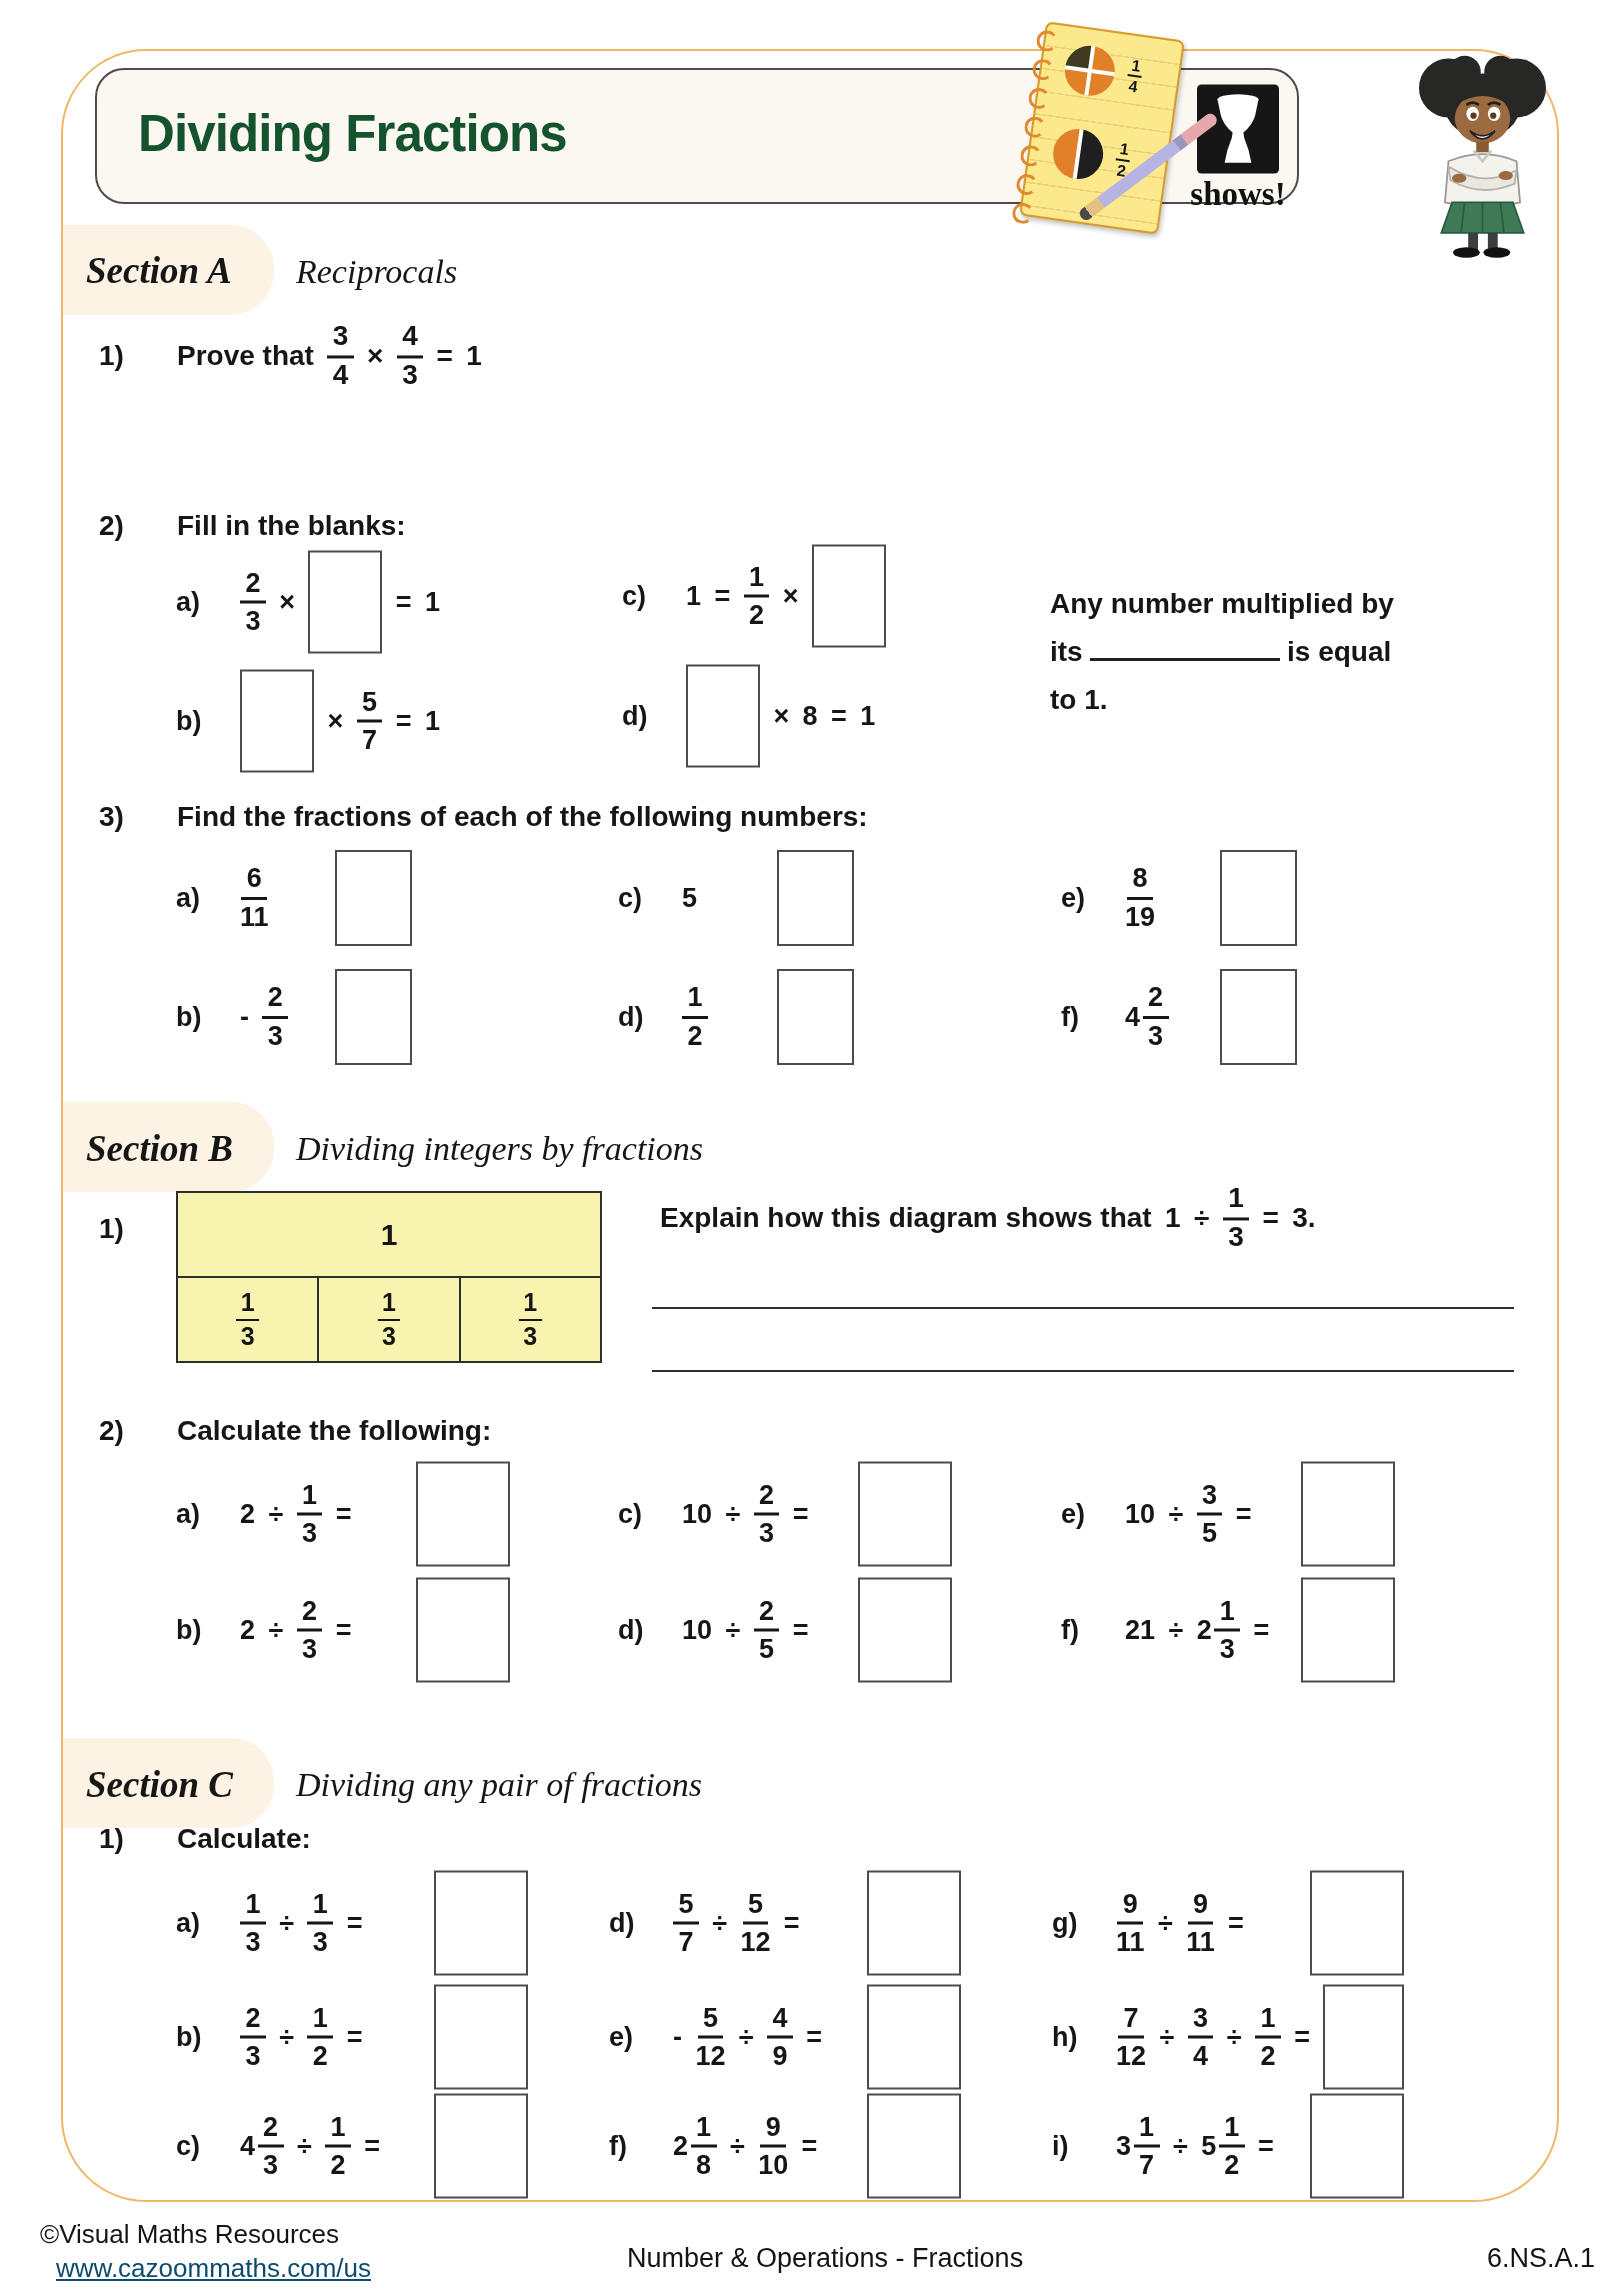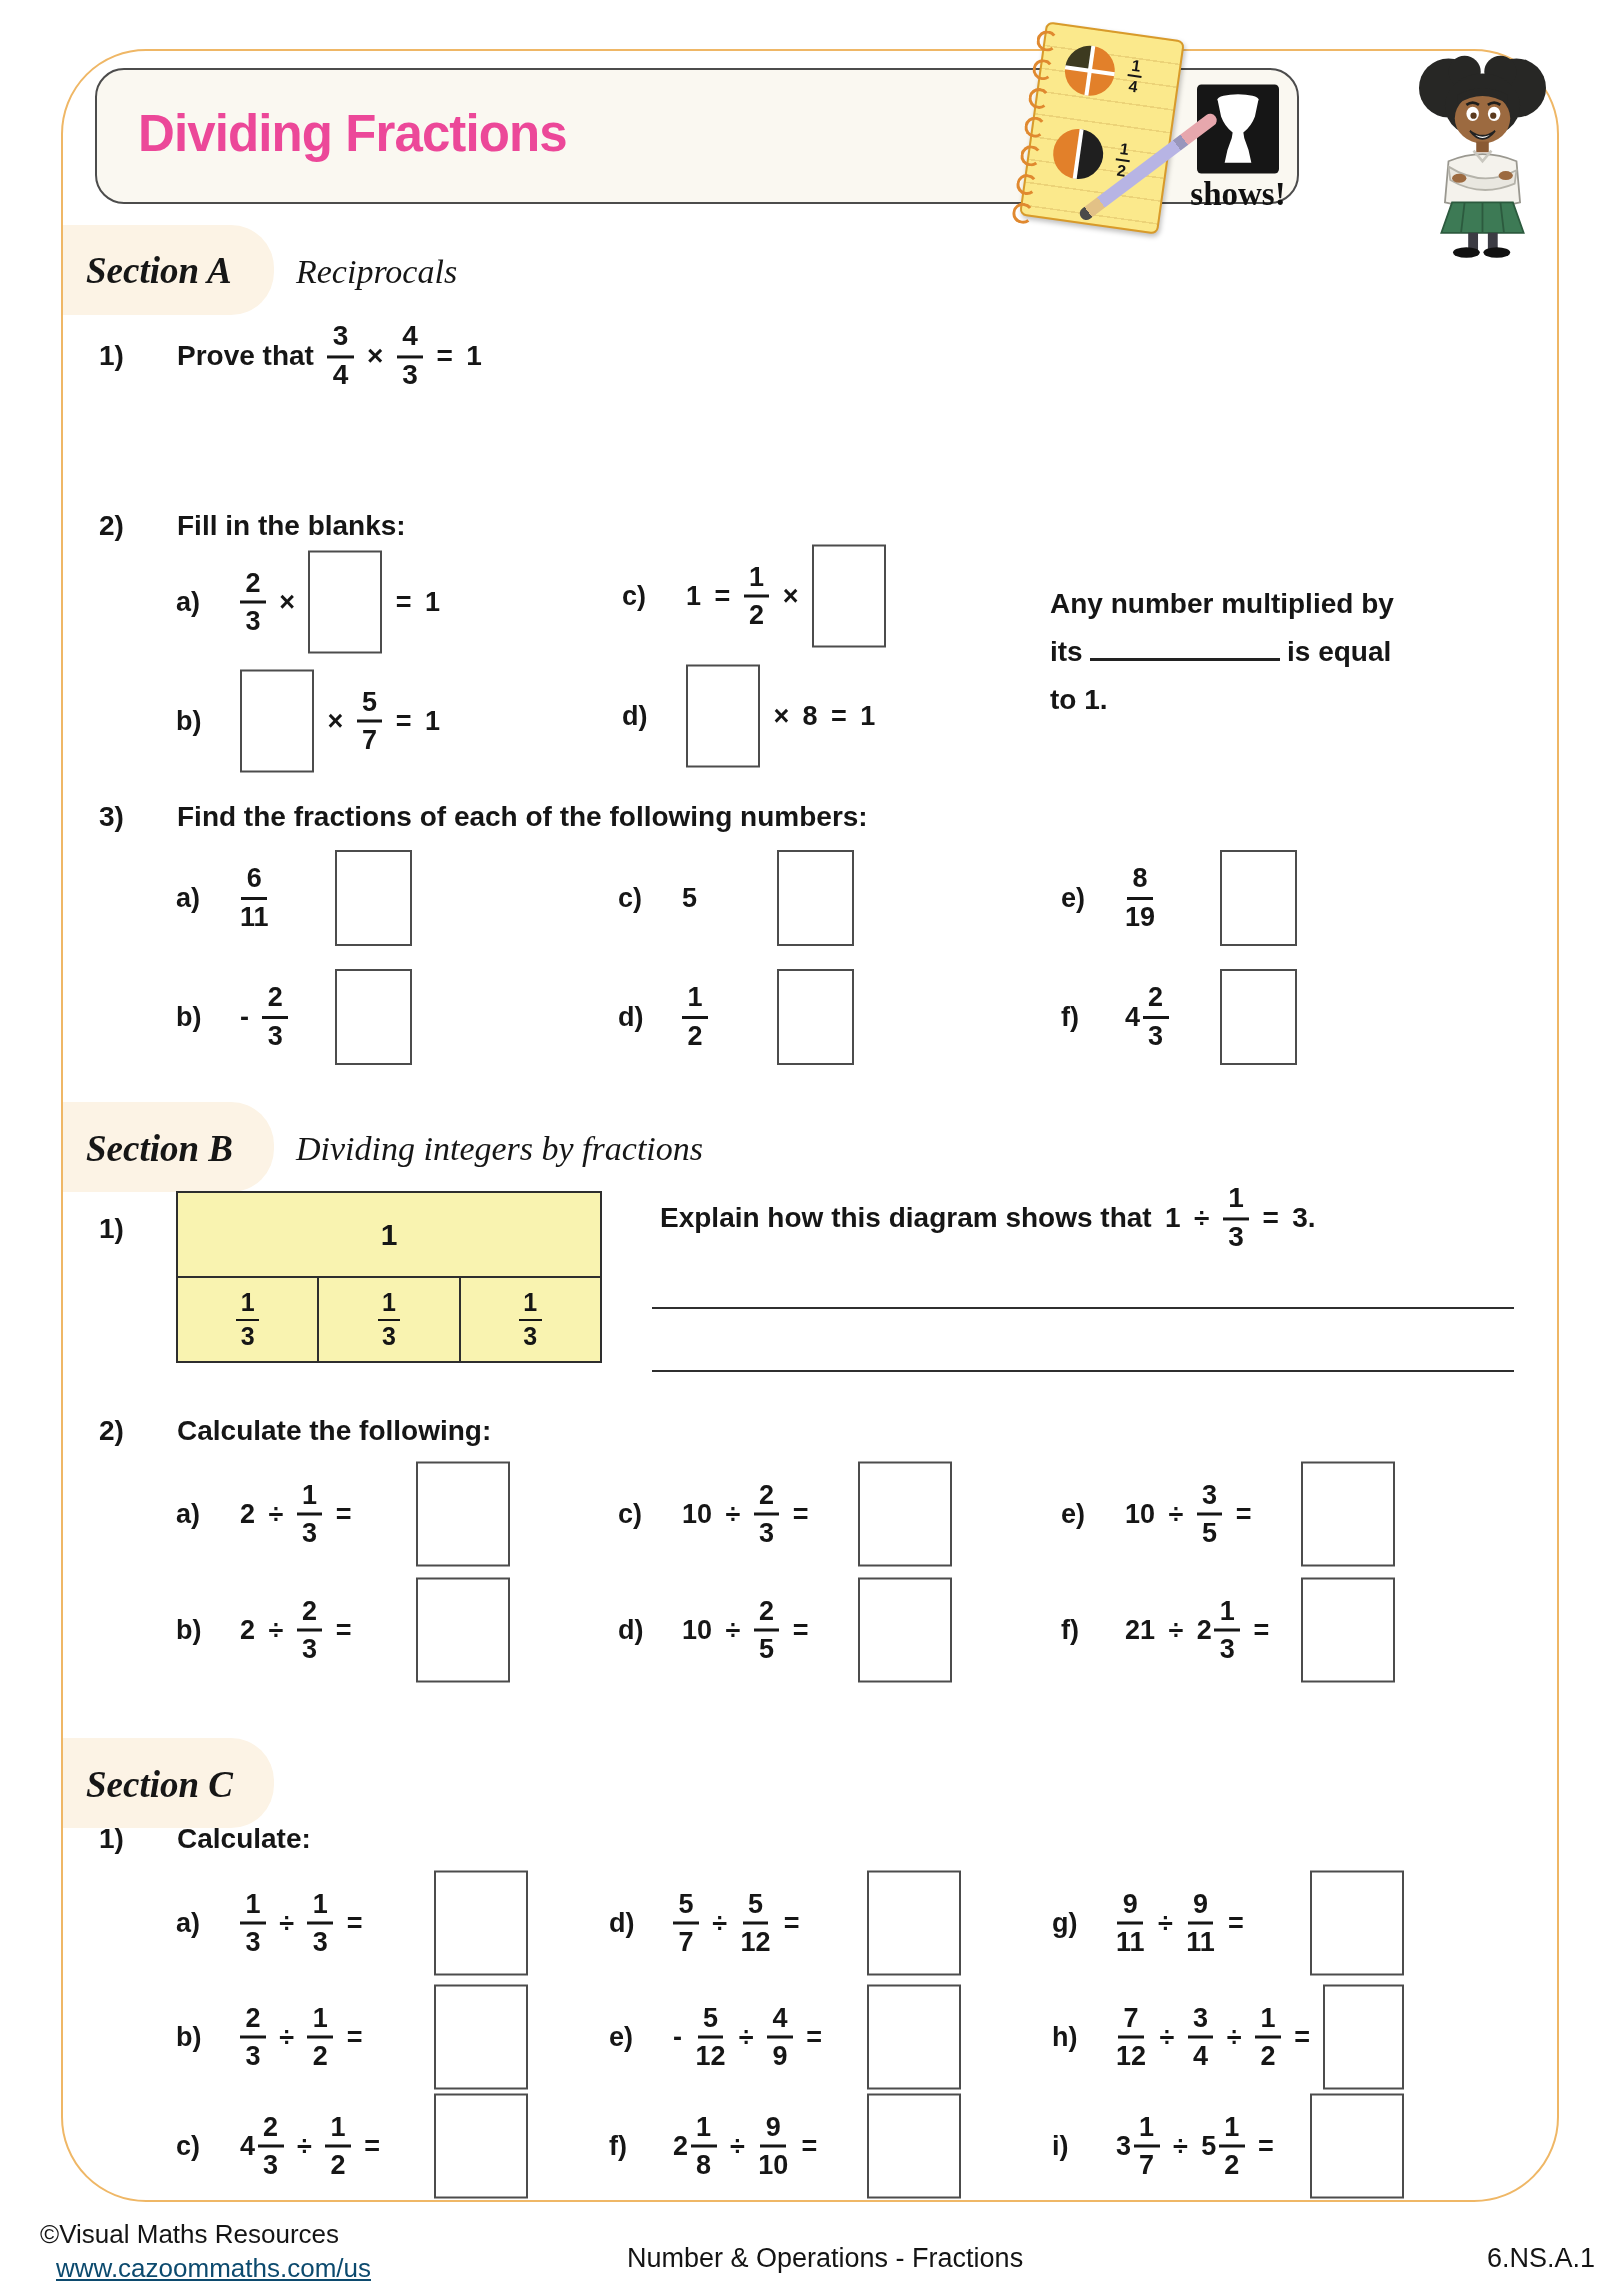--- a/index.html
+++ b/index.html
@@ -7,21 +7,21 @@
       font-family:"Liberation Sans",sans-serif;color:#161616;overflow:hidden;}
 
   
   .page-border{position:absolute;left:61px;top:49px;width:1494px;height:2149px;
       border:2.7px solid #efb766;border-radius:85px;z-index:0;}
 
   
   .title-box{position:absolute;left:95px;top:68px;width:1200px;height:132px;
       background:#faf8f1;border:2.7px solid #4c4c4c;border-radius:29px;z-index:1;}
   .title-text{position:absolute;left:138px;top:68px;height:132px;line-height:132px;
-      font-size:51px;font-weight:800;letter-spacing:-0.9px;color:#ec4899;z-index:2;}
+      font-size:51px;font-weight:800;letter-spacing:-0.9px;color:#14532d;z-index:2;}
 
   .notebook{position:absolute;left:1032px;top:30px;width:136px;height:192px;
       transform:rotate(8deg);background:#fbe06a;border:2.7px solid #d89a2b;border-radius:7.2px;
       background-image:repeating-linear-gradient(#fbe98c 0 21.5px, #ecd378 21.5px 23px);
       box-shadow:1.8px 2.7px 5.4px rgba(0,0,0,.25);z-index:3;}
   .spiral{position:absolute;left:-9px;top:7.2px;display:flex;flex-direction:column;gap:8px;}
   .ring{width:15px;height:15px;border:3.6px solid #e0892f;border-right-color:transparent;
       border-radius:50%;}
   .pie{position:absolute;width:50px;height:50px;border-radius:50%;}
   .pie-quarter{left:23px;top:16px;background:conic-gradient(#e2802a 0 270deg,#3d3a20 270deg 360deg);}
@@ -453,20 +453,21 @@
             <span class="den">3</span>
           </span>
         </span>
         <span class="op">=</span>
         <span class="abox"></span>
       </span>
   </div>
 
   <div class="pill pill-c"></div>
   <div class="sec-label" style="top:1763px">Section C</div>
+  <div class="sec-sub" style="top:1766px">Dividing any pair of fractions</div>
 
   <div class="qrow" style="left:99px;top:1839px">
     <span class="qnum">1)</span>
     <span class="qprompt">Calculate:</span>
   </div>
   <div class="prob c1" style="left:176px;top:1923px">
     <span class="ilabel">a)</span>
     <span class="expr">
         <span class="frac">
           <span class="num">1</span>

